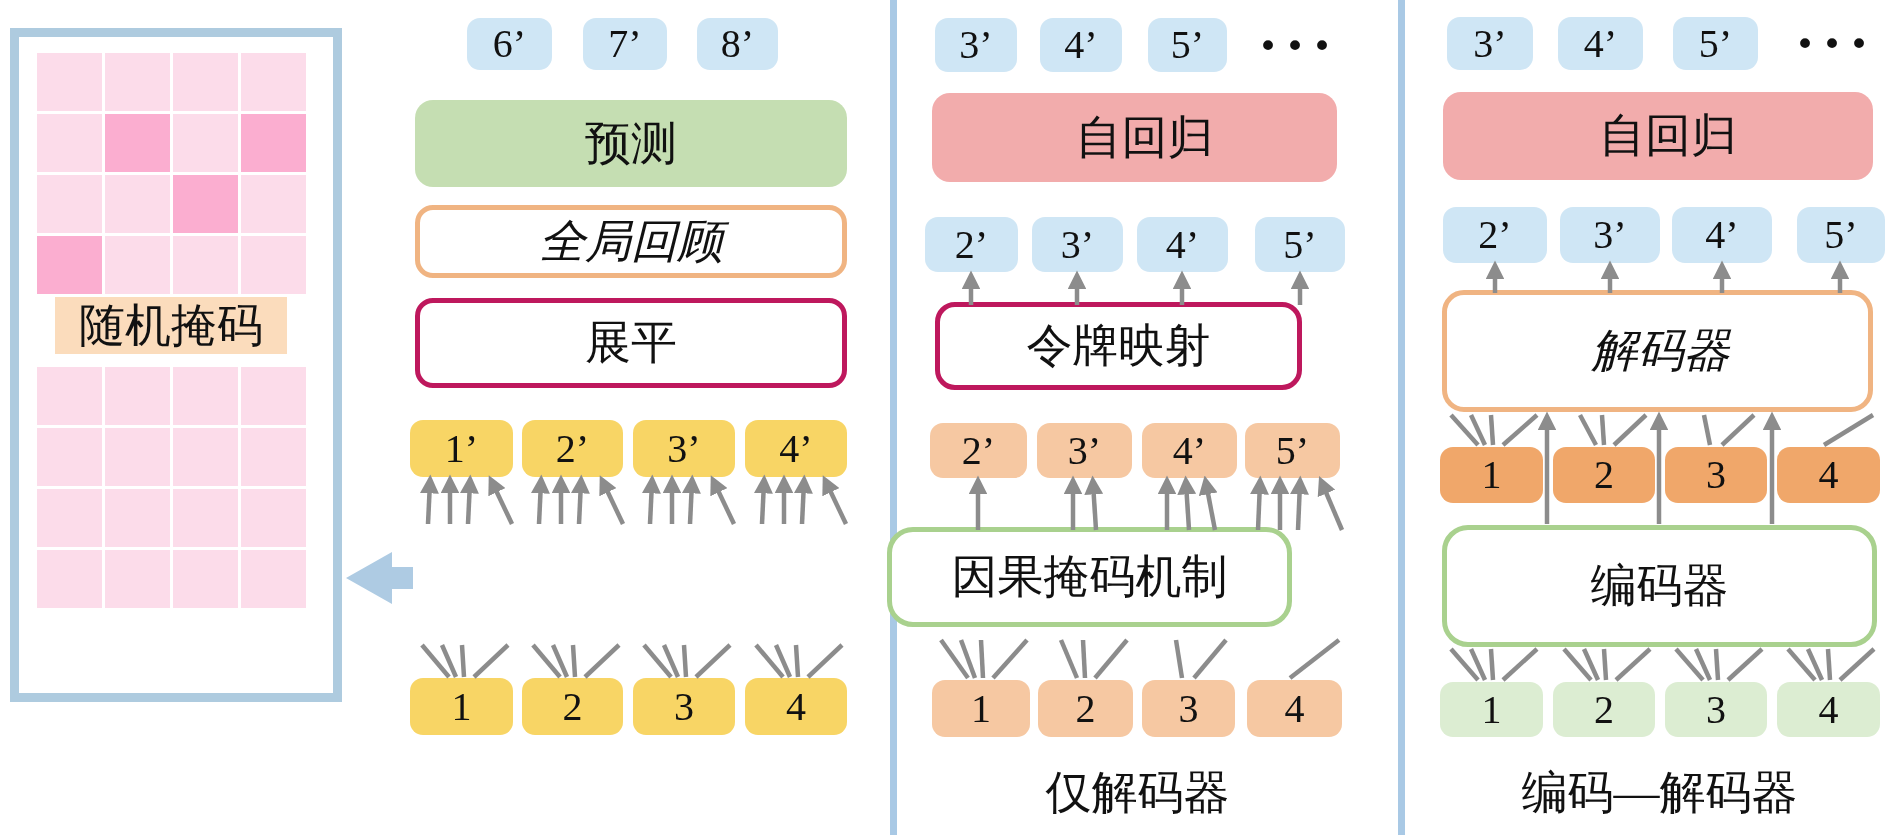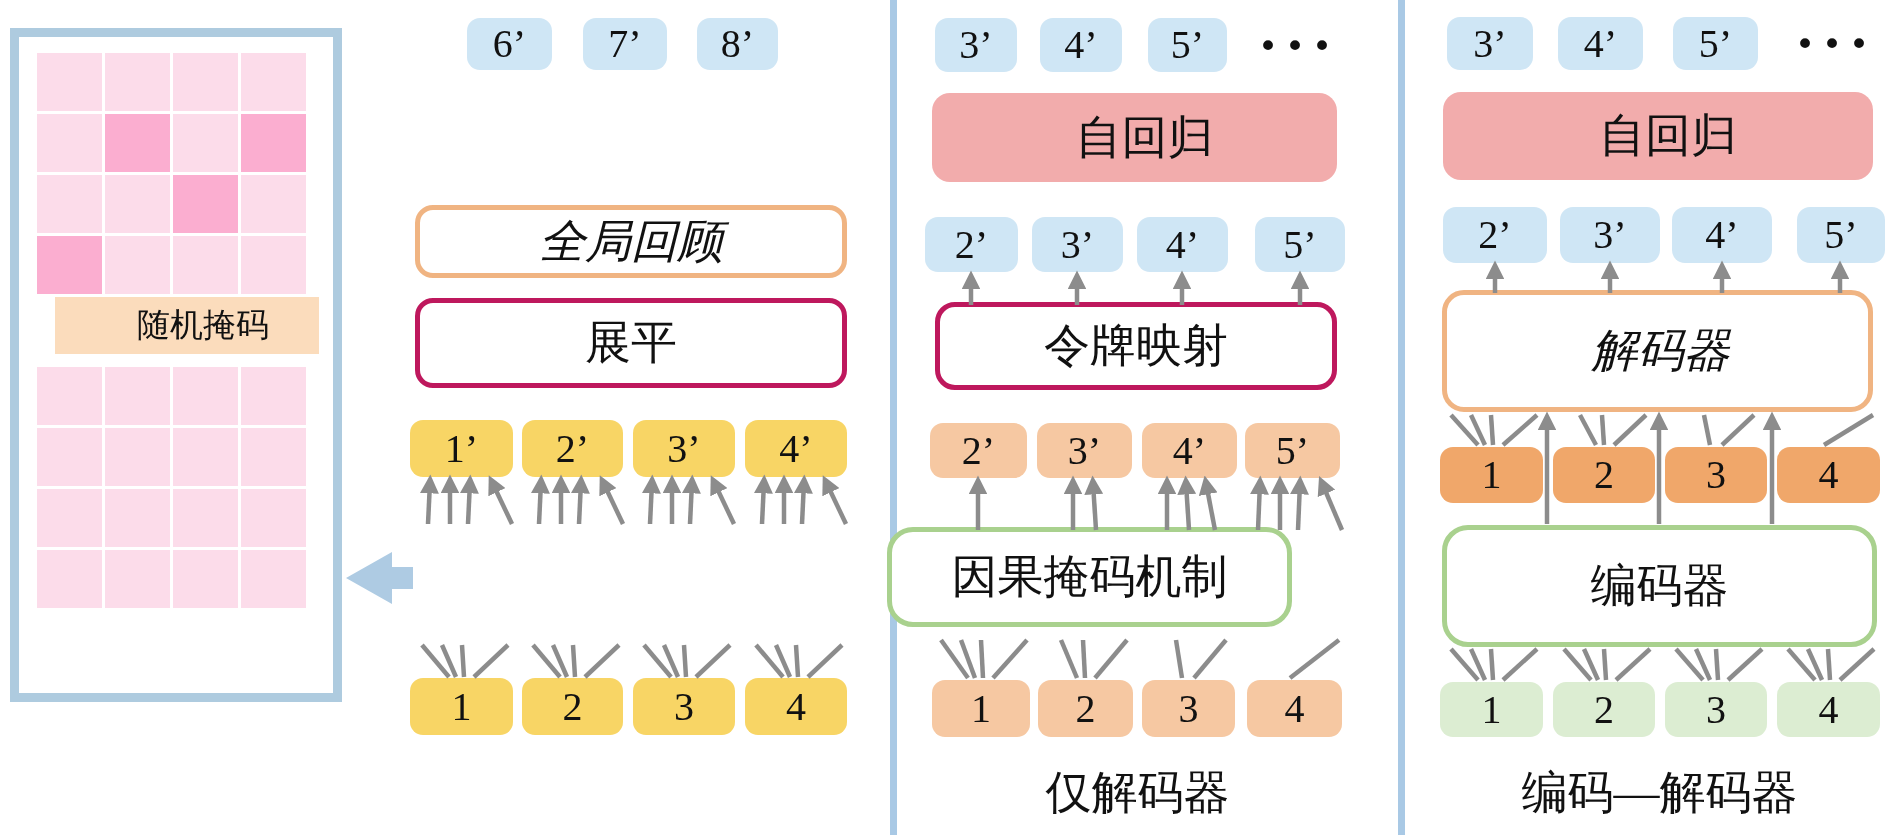--- a/index.html
+++ b/index.html
@@ -20,22 +20,22 @@
   .bo-blue{border:5px solid #be185d;}
   .bo-green{border:5px solid #a9d18e;border-radius:26px;}
   .caption{position:absolute;text-align:center;font-size:46px;}
   .divider{position:absolute;top:0;height:835px;width:7px;background:#a9c9e5;}
   .panel{position:absolute;left:10px;top:28px;width:314px;height:656px;
          border:9px solid #aecbdf;background:#fff;}
   .grid{position:absolute;display:grid;grid-template-columns:repeat(4,65px);
         grid-auto-rows:58px;gap:3px;}
   .cell{background:#fcdcea;}
   .cellm{background:#fbaed0;}
-  .plabel{position:absolute;background:#fbdcbc;font-size:33px;display:flex;
-          align-items:center;justify-content:center;padding-left:32px;}
+  .plabel{position:absolute;background:#fbdcbc;font-size:46px;display:flex;
+          align-items:center;justify-content:center;}
   .dots{position:absolute;font-size:34px;letter-spacing:7px;
         font-family:"DejaVu Sans",sans-serif;}
   .arrow-layer{position:absolute;left:0;top:0;pointer-events:none;}
 </style>
 </head>
 <body>
 
 <div class="canvas">
 
   <div class="panel">
@@ -78,20 +78,21 @@
       </div>
   </div>
 
   <div class="divider" style="left:890px;"></div>
   <div class="divider" style="left:1398px;"></div>
 
   <div class="tok t-blue" style="left:467px;top:18px;width:85px;height:52px;">6’</div>
   <div class="tok t-blue" style="left:583px;top:18px;width:84px;height:52px;">7’</div>
   <div class="tok t-blue" style="left:697px;top:18px;width:81px;height:52px;">8’</div>
 
+  <div class="box b-green" style="left:415px;top:100px;width:432px;height:87px;">预测</div>
   <div class="box bo-orange" style="left:415px;top:205px;width:432px;height:73px;">全局回顾</div>
   <div class="box bo-blue" style="left:415px;top:298px;width:432px;height:90px;">展平</div>
 
   <div class="tok t-yellow" style="left:410px;top:420px;width:103px;height:57px;">1’</div>
   <div class="tok t-yellow" style="left:522px;top:420px;width:101px;height:57px;">2’</div>
   <div class="tok t-yellow" style="left:633px;top:420px;width:102px;height:57px;">3’</div>
   <div class="tok t-yellow" style="left:745px;top:420px;width:102px;height:57px;">4’</div>
 
 
   <div class="tok t-yellow" style="left:410px;top:678px;width:103px;height:57px;">1</div>
@@ -105,21 +106,21 @@
   <div class="tok t-blue" style="left:1148px;top:18px;width:79px;height:54px;">5’</div>
   <div class="dots" style="left:1258px;top:26px;">•••</div>
 
   <div class="box b-red" style="left:932px;top:93px;width:405px;height:89px;">自回归</div>
 
   <div class="tok t-blue" style="left:925px;top:217px;width:93px;height:55px;">2’</div>
   <div class="tok t-blue" style="left:1032px;top:217px;width:91px;height:55px;">3’</div>
   <div class="tok t-blue" style="left:1137px;top:217px;width:91px;height:55px;">4’</div>
   <div class="tok t-blue" style="left:1255px;top:217px;width:90px;height:55px;">5’</div>
 
-  <div class="box bo-blue" style="left:935px;top:302px;width:402px;height:88px;border-radius:20px;">令牌映射</div>
+  <div class="box bo-blue" style="left:935px;top:302px;width:367px;height:88px;border-radius:20px;">令牌映射</div>
 
   <div class="tok t-orl" style="left:930px;top:423px;width:97px;height:55px;">2’</div>
   <div class="tok t-orl" style="left:1037px;top:423px;width:95px;height:55px;">3’</div>
   <div class="tok t-orl" style="left:1142px;top:423px;width:95px;height:55px;">4’</div>
   <div class="tok t-orl" style="left:1245px;top:423px;width:95px;height:55px;">5’</div>
 
   <div class="box bo-green" style="left:887px;top:527px;width:405px;height:100px;">因果掩码机制</div>
 
   <div class="tok t-orl" style="left:932px;top:680px;width:98px;height:57px;">1</div>
   <div class="tok t-orl" style="left:1038px;top:680px;width:95px;height:57px;">2</div>

